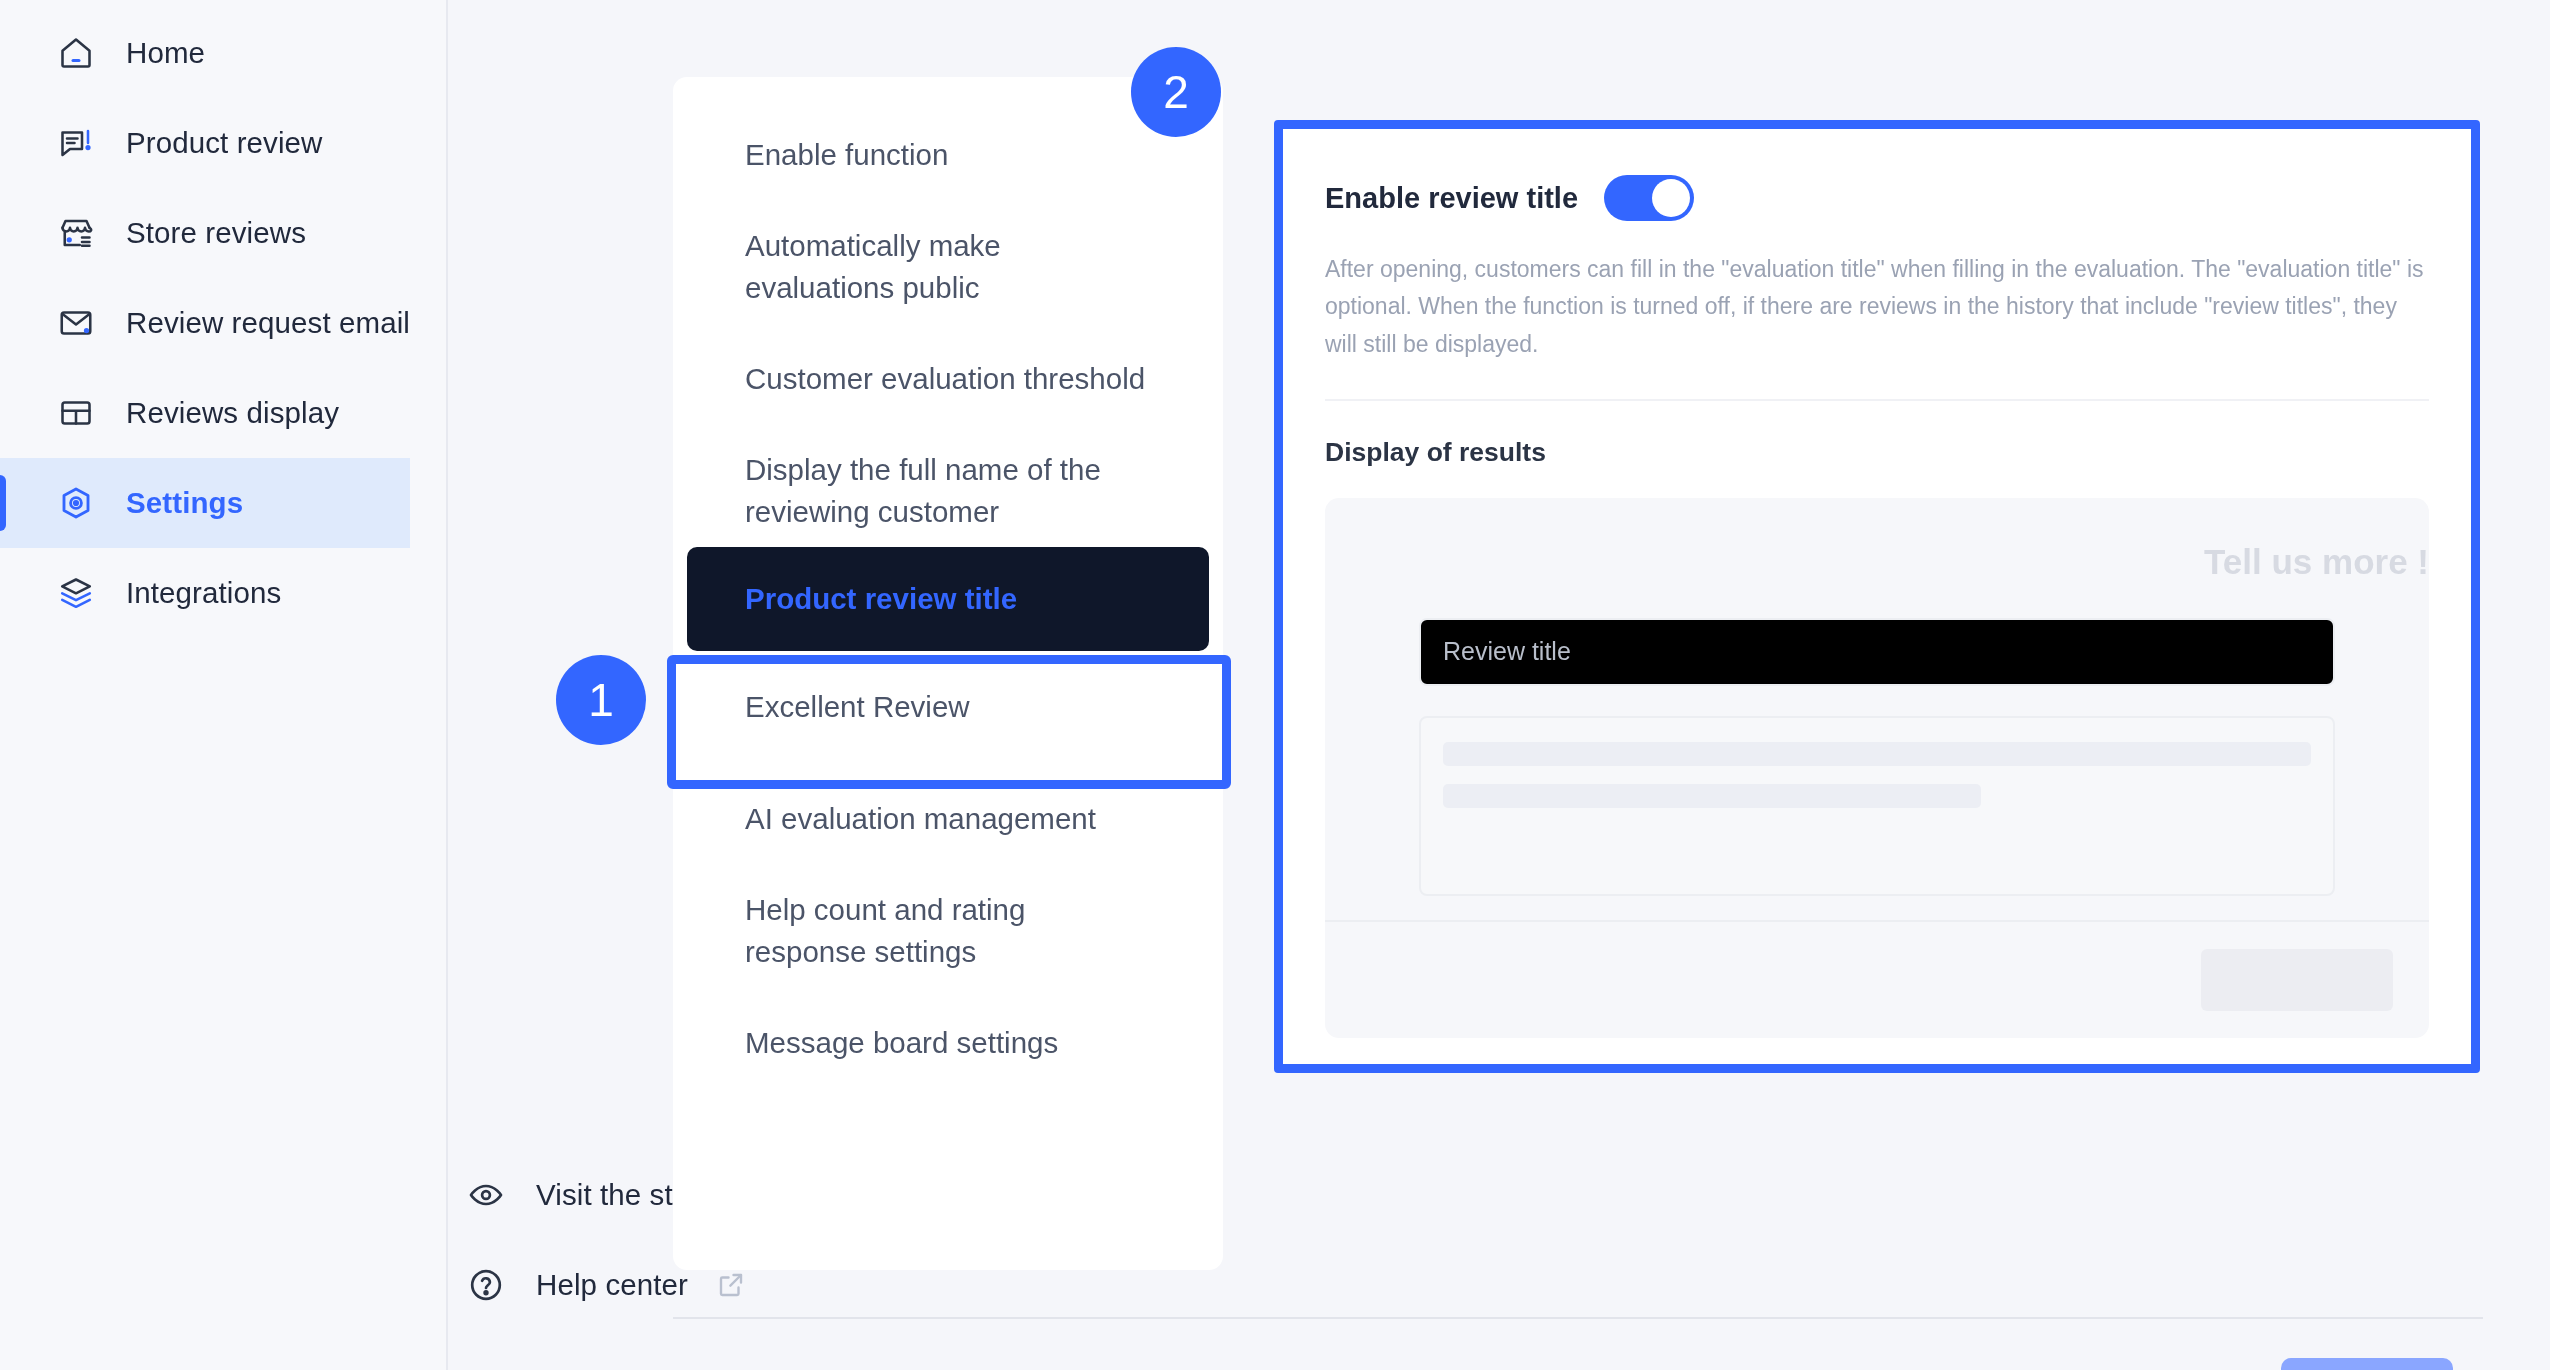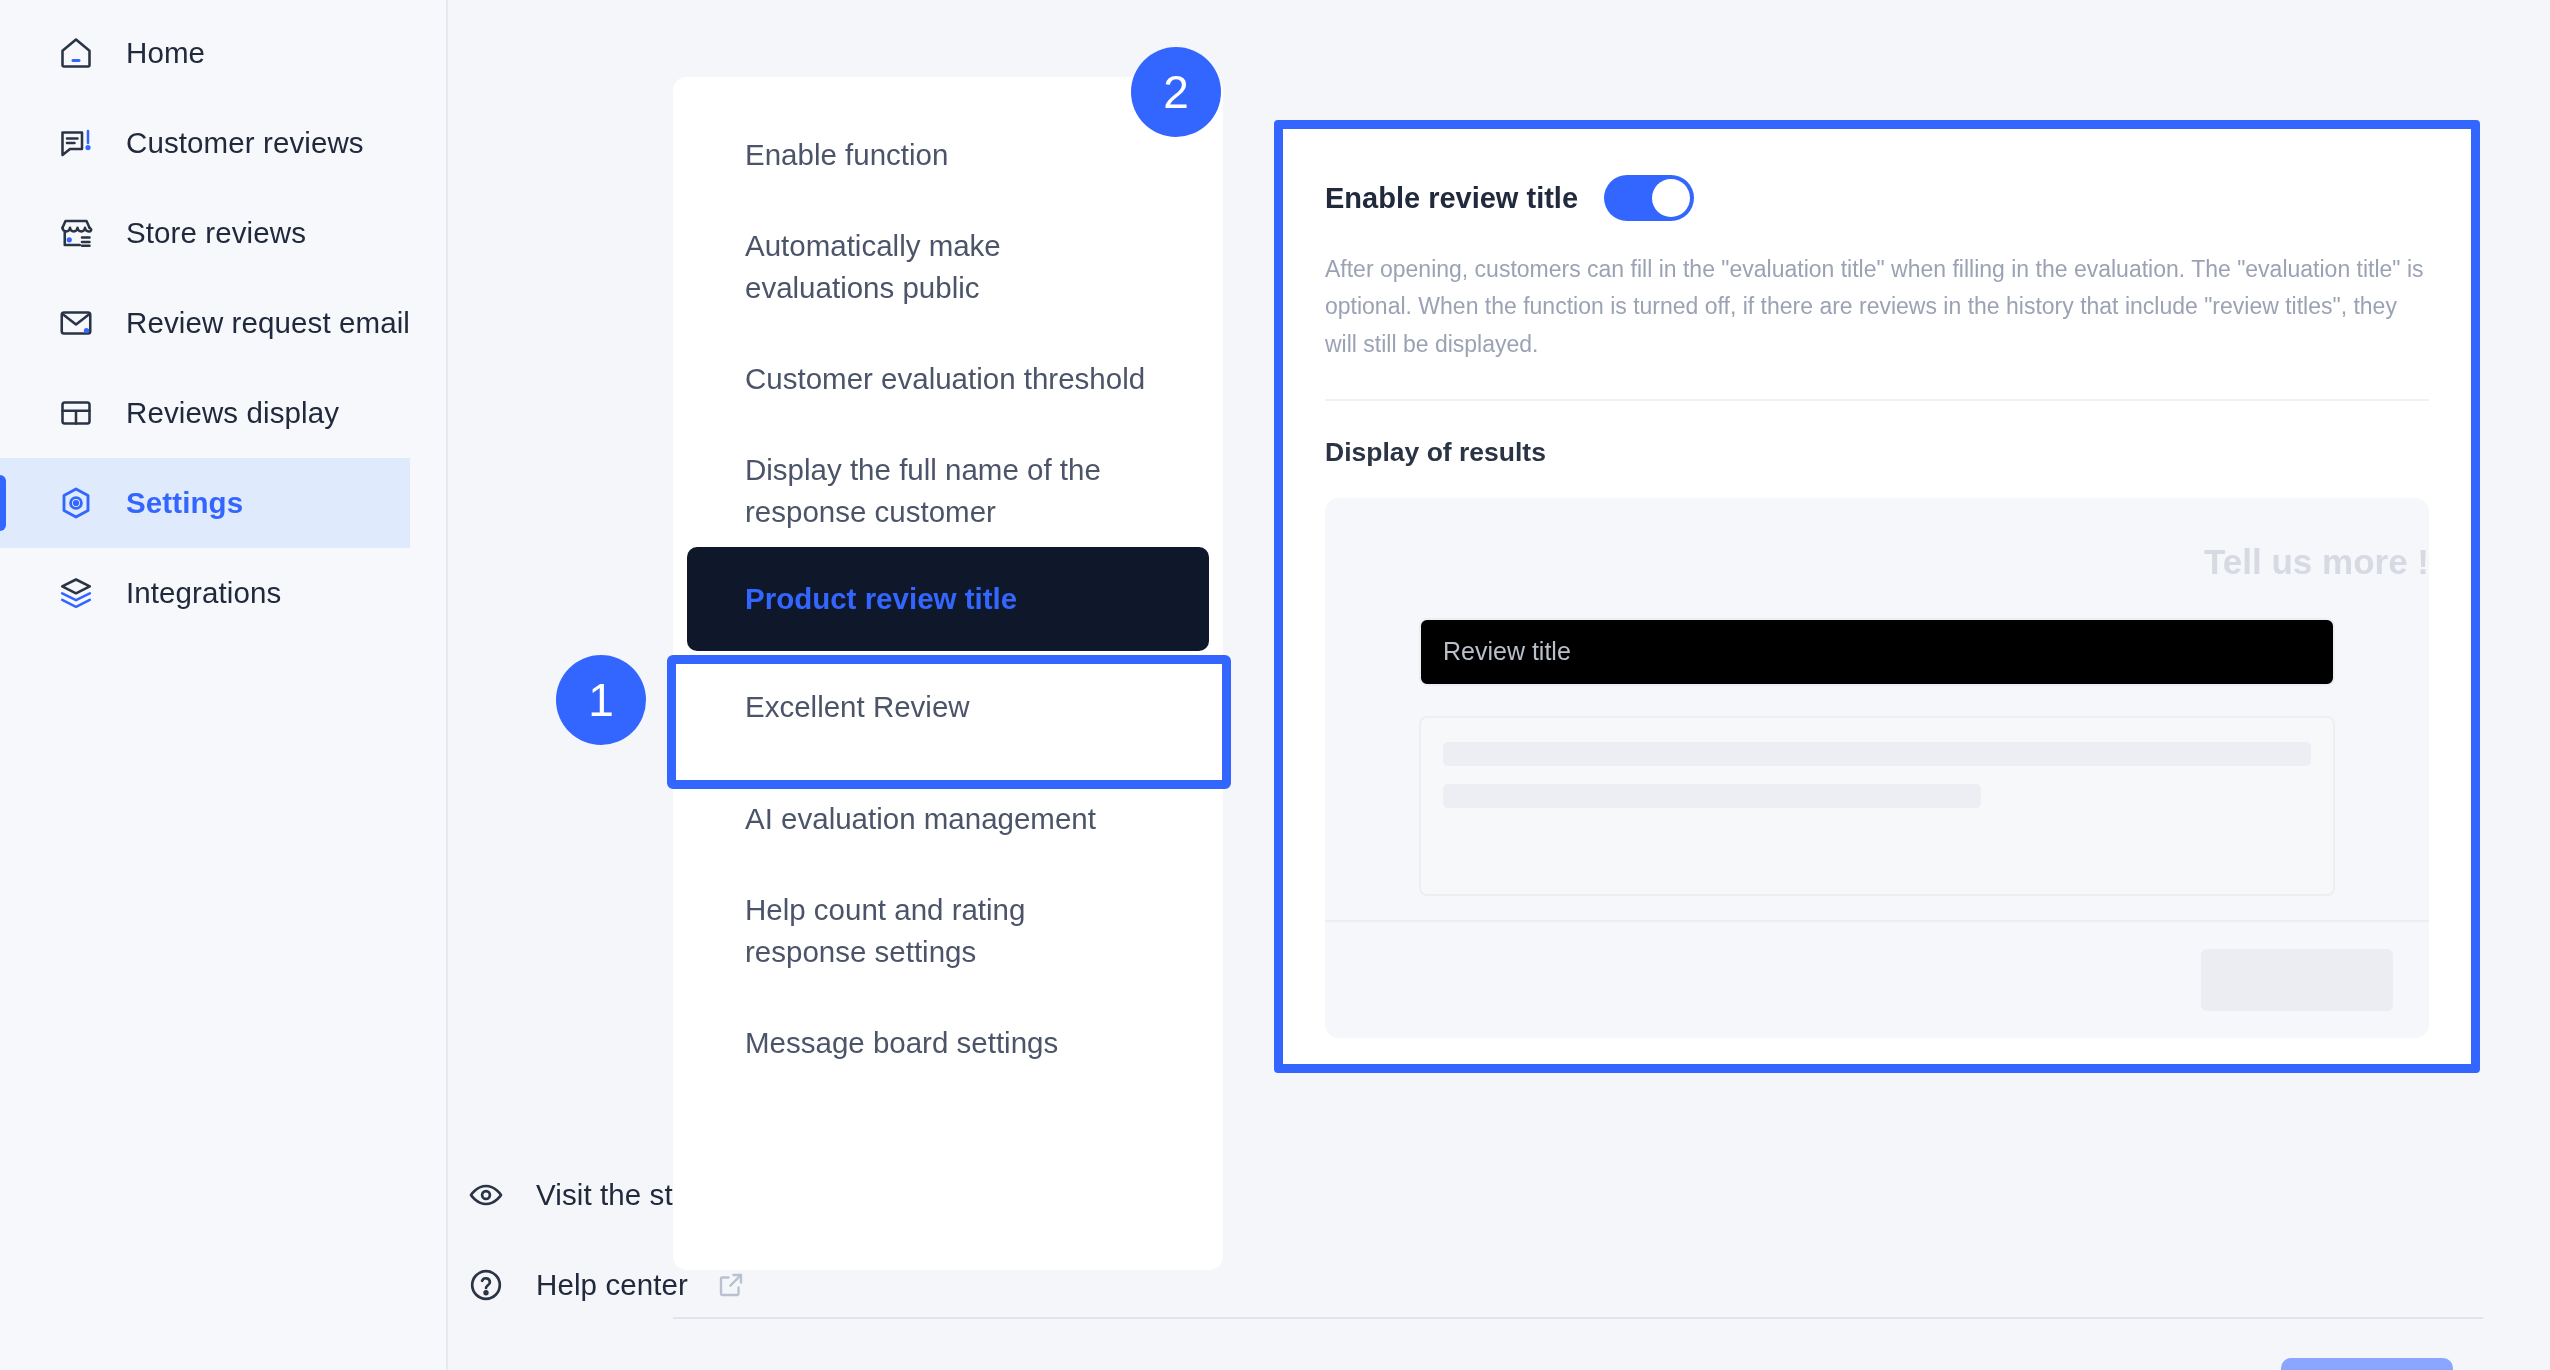--- a/index.html
+++ b/index.html
@@ -317,21 +317,21 @@
 
       <div class="nav-item">
         <span class="nav-icon">
           <svg width="36" height="36" viewBox="0 0 24 24" fill="none" stroke="currentColor" stroke-width="1.7" stroke-linecap="round" stroke-linejoin="round">
             <path d="M3 5h13v11H8l-5 4z"></path>
             <path d="M6 9h7M6 12h5"></path>
             <path d="M20 4v8" stroke="#3366ff"></path>
             <circle cx="20" cy="15" r="0.9" fill="#3366ff" stroke="#3366ff"></circle>
           </svg>
         </span>
-        <span class="nav-label">Customer reviews</span>
+        <span class="nav-label">Product review</span>
       </div>
 
       <div class="nav-item">
         <span class="nav-icon">
           <svg width="36" height="36" viewBox="0 0 24 24" fill="none" stroke="currentColor" stroke-width="1.7" stroke-linecap="round" stroke-linejoin="round">
             <path d="M3 8.5 5 4h14l2 4.5"></path>
             <path d="M3 8.5c0 1.4 1.1 2.5 2.5 2.5S8 9.9 8 8.5c0 1.4 1.1 2.5 2.5 2.5S13 9.9 13 8.5c0 1.4 1.1 2.5 2.5 2.5S18 9.9 18 8.5c0 1.4 1.1 2.5 2.5 2.5S23 9.9 21 8.5"></path>
             <path d="M4.5 11.5V20h10"></path>
             <path d="M16 15h5M16 18h5M16 20.5h5" stroke="currentColor"></path>
             <circle cx="7.5" cy="16.5" r="0.9" fill="#3366ff" stroke="#3366ff"></circle>
@@ -421,21 +421,21 @@
       </div>
     </div>
   </aside>
 
   <div class="main">
 
     <div class="menu-card">
       <div class="menu-item first">Enable function</div>
       <div class="menu-item">Automatically make evaluations public</div>
       <div class="menu-item">Customer evaluation threshold</div>
-      <div class="menu-item">Display the full name of the response customer</div>
+      <div class="menu-item">Display the full name of the reviewing customer</div>
       <div class="menu-item selected">Product review title</div>
       <div class="menu-item">Excellent Review</div>
       <div class="menu-item">AI evaluation management</div>
       <div class="menu-item">Help count and rating response settings</div>
       <div class="menu-item">Message board settings</div>
     </div>
 
     <div class="anno-box-1"></div>
 
     <div class="badge badge-1">1</div>

